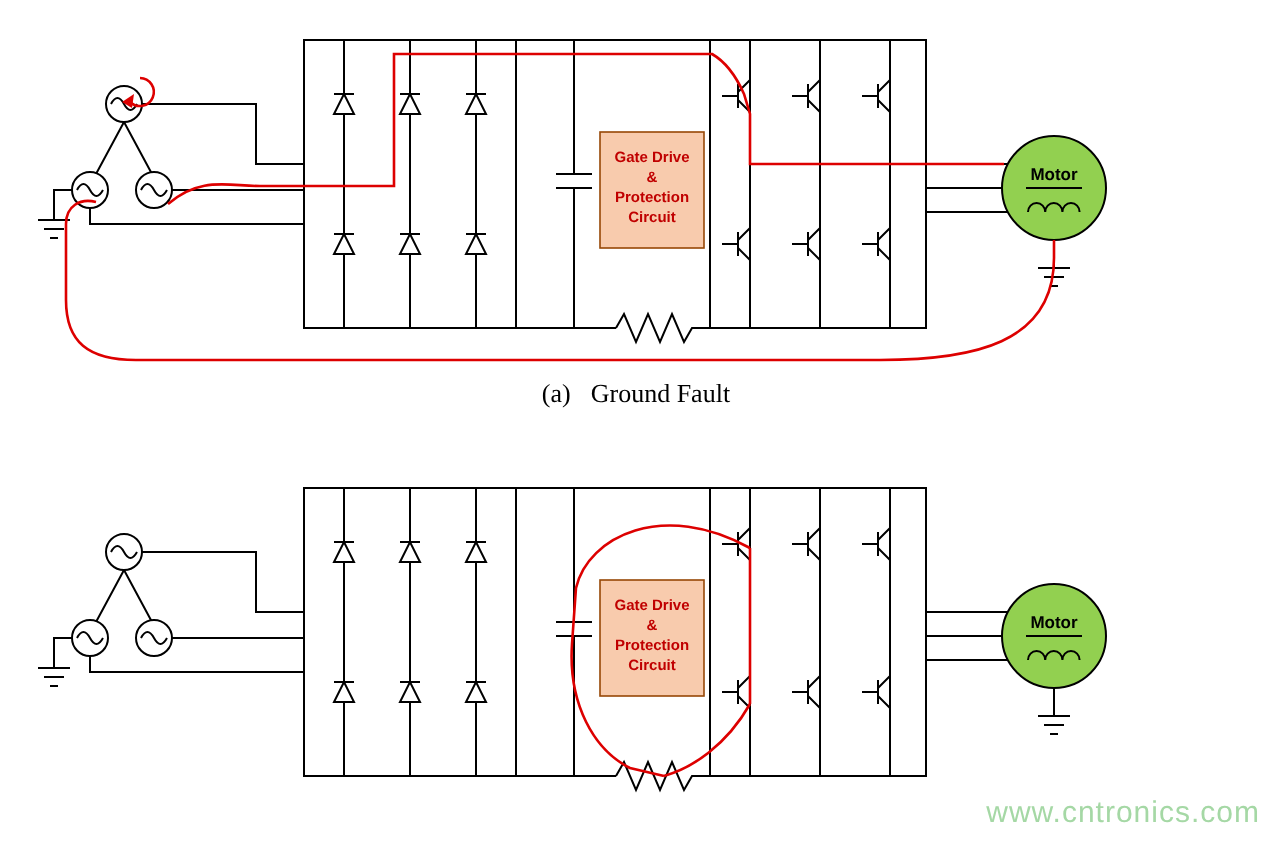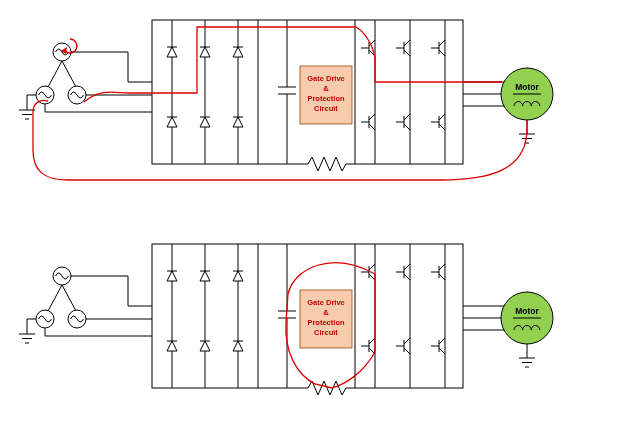--- a/index.html
+++ b/index.html
@@ -103,24 +103,28 @@
 
   <svg class="diag-svg svg-a" width="636" height="200" viewBox="0 0 636 200">
     <use href="#circuit"></use>
     <g fill="none" stroke-width="1.3" stroke="#dd0000">
       <path d="M70 37 a7 7 0 1 1 -5 12"></path>
       <path d="M66 52 l-5 -3 l6 -4 z" stroke="none" fill="#dd0000"></path>
       <path d="M84 100 C100 86 114 91 130 91 H197 V25 H356 C363 29 368 36 372 45 L375 55 V80 H502"></path>
       <path d="M527 118 V127 C527 170 486 178 440 178 H68 C44 178 33 169 33 148 V110 C33 101 40 97 48 99"></path>
     </g>
   </svg>
+  <div class="caption cap-a">
+    <span class="cap-label">(a)</span><span>Ground Fault</span>
+  </div>
 
   <svg class="diag-svg svg-b" width="636" height="200" viewBox="0 0 636 200">
     <use href="#circuit"></use>
     <g fill="none" stroke-width="1.3" stroke="#dd0000">
       <path d="M375 48 C332 24 294 42 288 68 L286 96 C284 126 297 149 315 158 L332 162"></path>
       <path d="M375 48 V126"></path>
       <path d="M375 126 C363 147 346 158 332 162"></path>
     </g>
   </svg>
 
+  <div class="watermark">www.cntronics.com</div>
 
 </div>
 
 </body></html>

